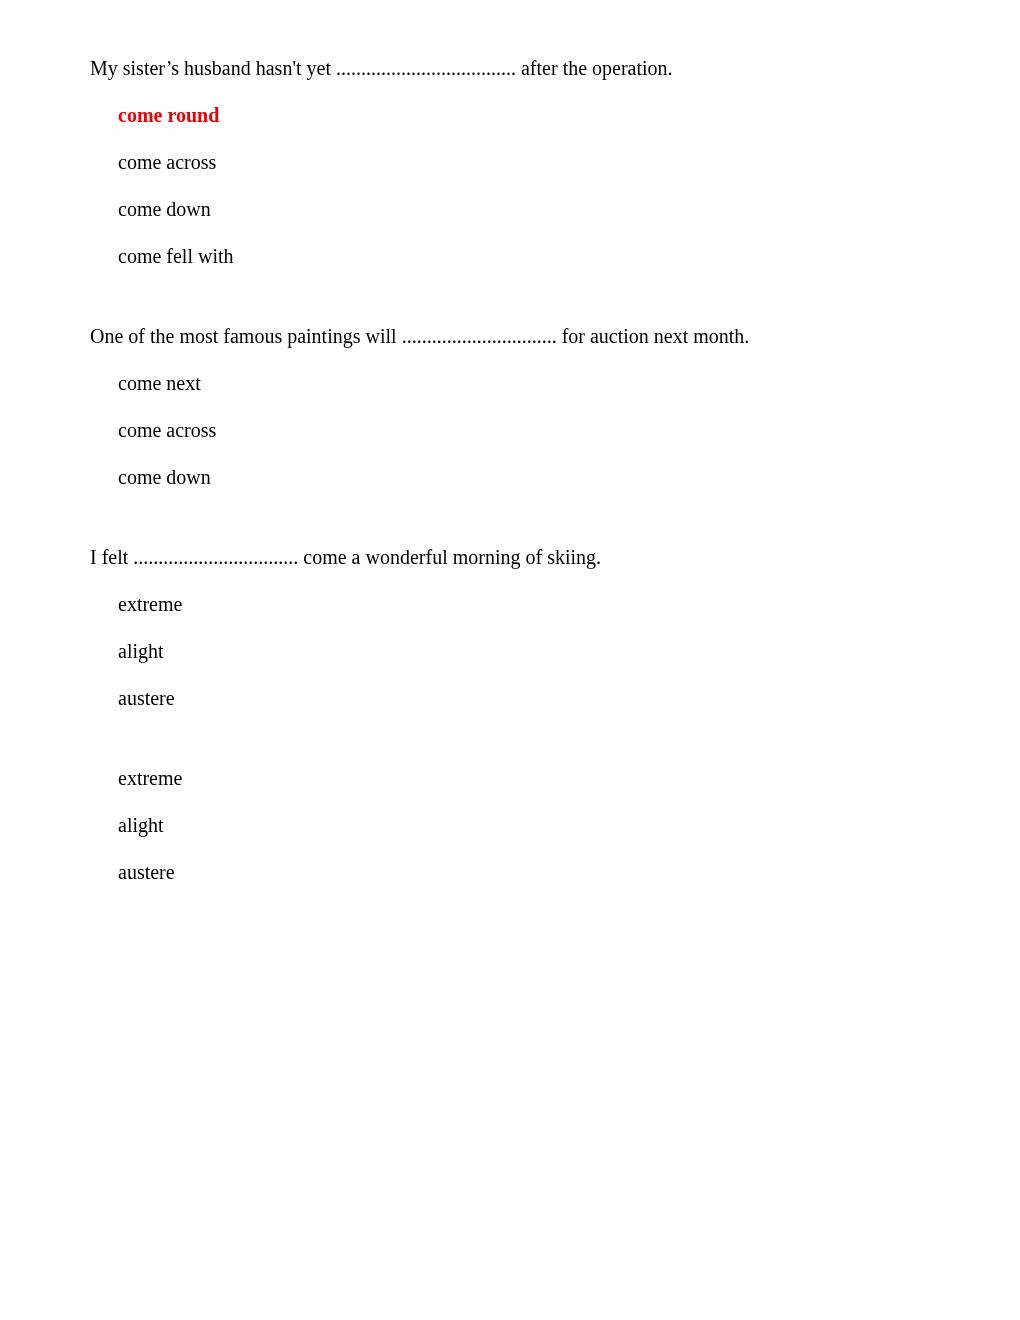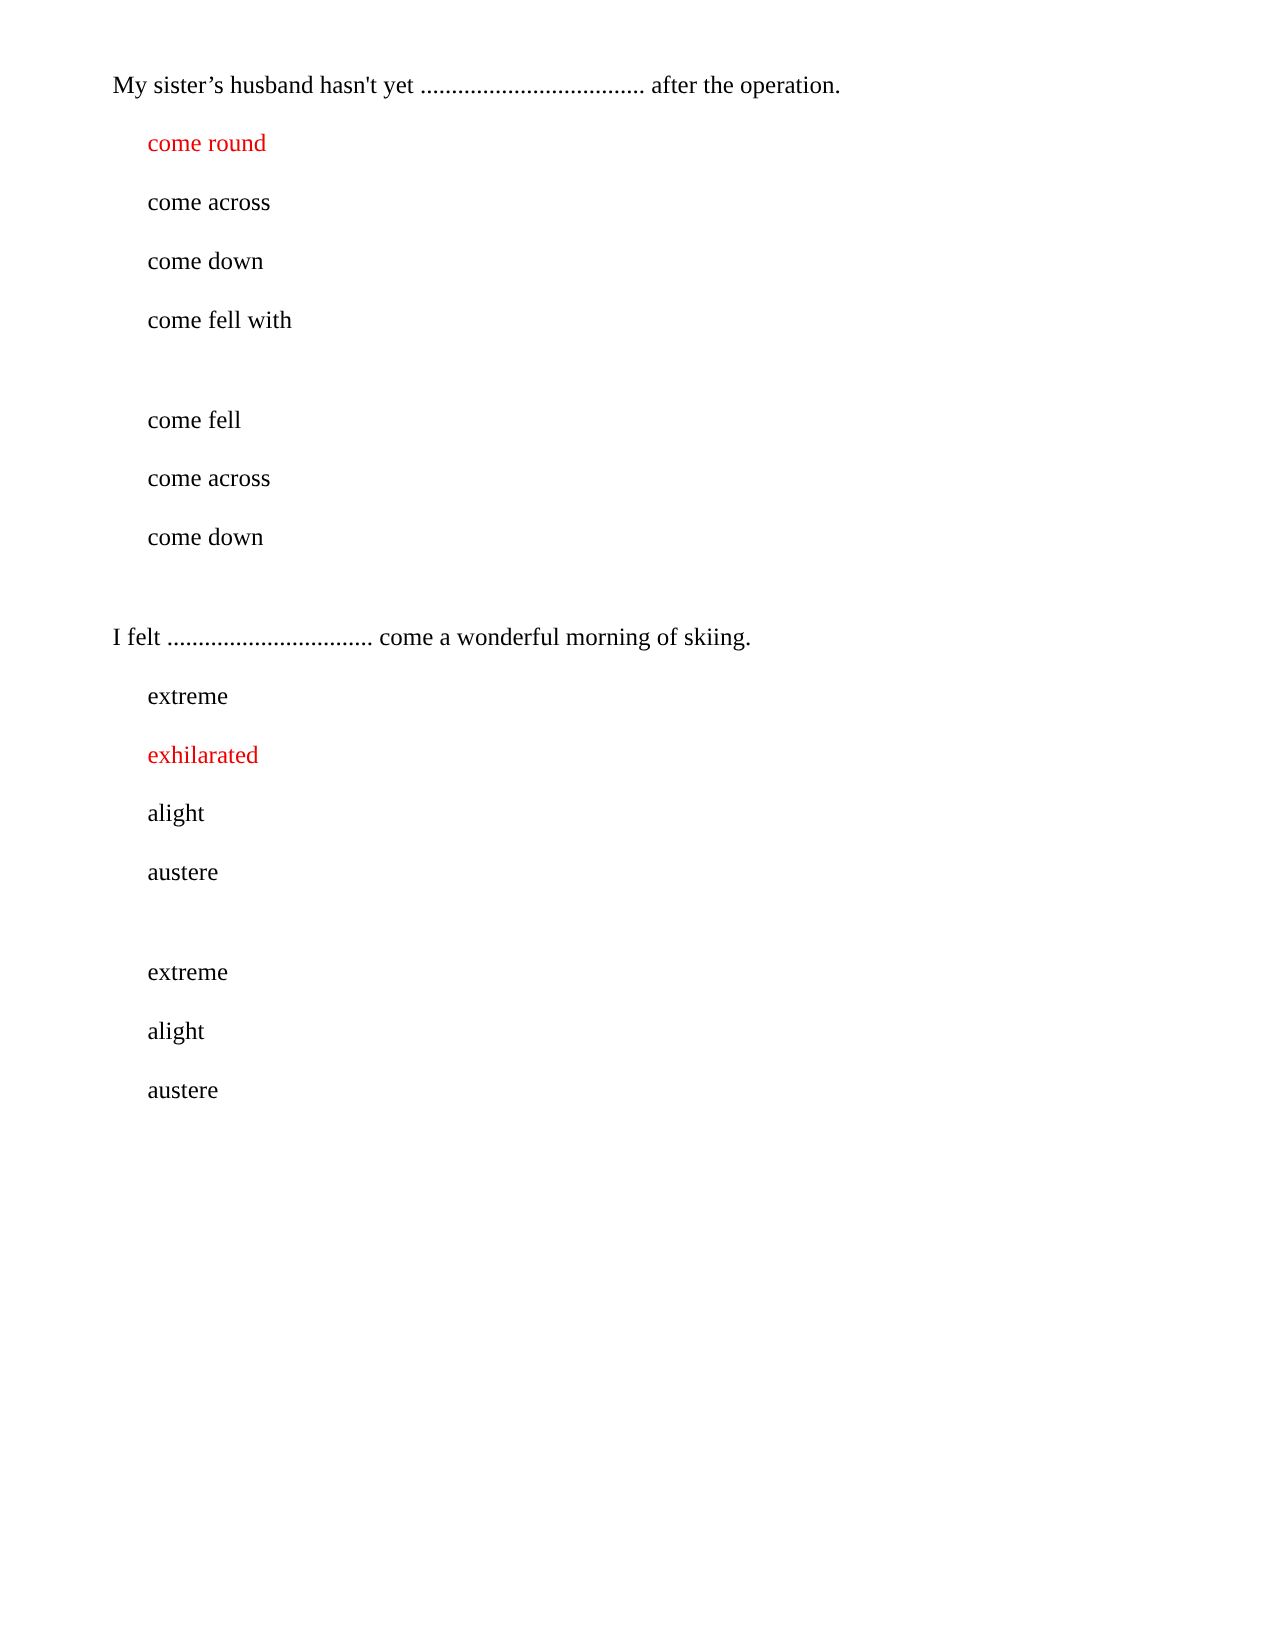--- a/index.html
+++ b/index.html
@@ -31,51 +31,51 @@
     list-style: none;
     margin-left: 28px;
   }
   .option {
     font-size: 20px;
     line-height: 32px;
     margin-bottom: 15px;
   }
   .option.correct {
     color: var(--correct-color);
-    font-weight: normal;
+    font-weight: bold;
   }
 </style>
 </head>
 <body>
 
 <main class="page">
 
   <section class="question-block">
     <p class="question-text">My sister’s husband hasn't yet .................................... after the operation.</p>
     <ul class="options">
       <li class="option correct">come round</li>
       <li class="option">come across</li>
       <li class="option">come down</li>
       <li class="option">come fell with</li>
     </ul>
   </section>
 
   <section class="question-block">
+    <p class="question-text">One of the most famous paintings will ............................... for auction next month.</p>
     <ul class="options">
-      <li class="option">come fell</li>
+      <li class="option">come next</li>
       <li class="option">come across</li>
       <li class="option">come down</li>
     </ul>
   </section>
 
   <section class="question-block">
     <p class="question-text">I felt ................................. come a wonderful morning of skiing.</p>
     <ul class="options">
       <li class="option">extreme</li>
-      <li class="option correct">exhilarated</li>
       <li class="option">alight</li>
       <li class="option">austere</li>
     </ul>
   </section>
 
   <section class="question-block">
     <ul class="options">
       <li class="option">extreme</li>
       <li class="option">alight</li>
       <li class="option">austere</li>

